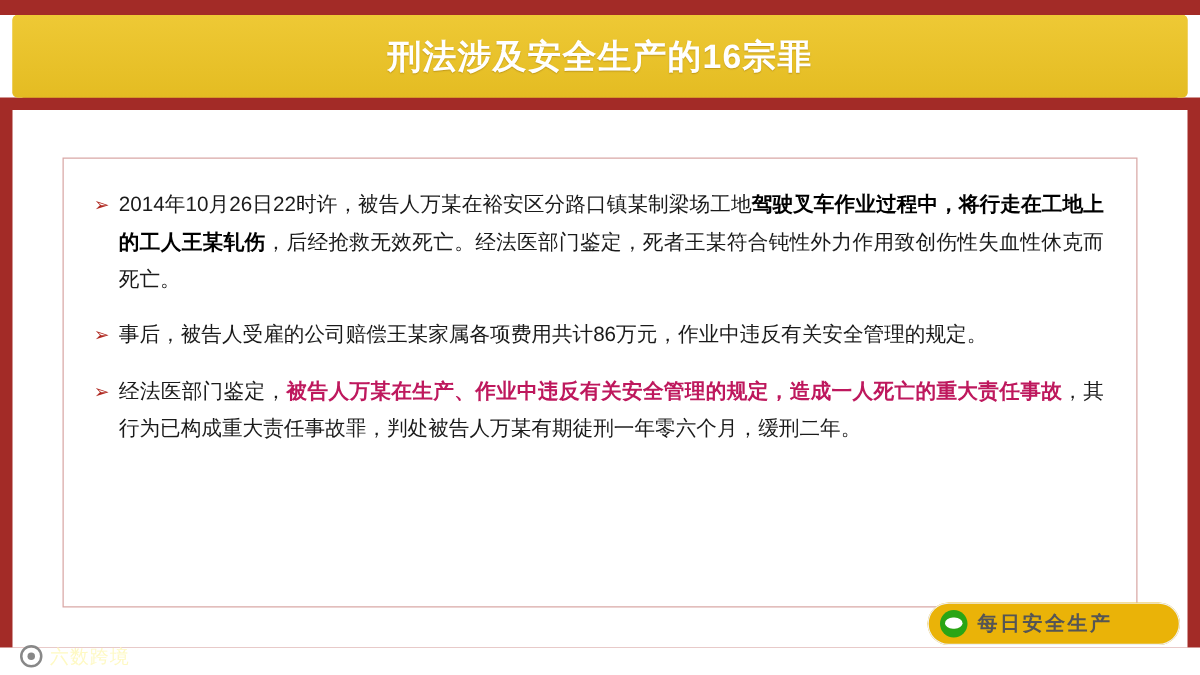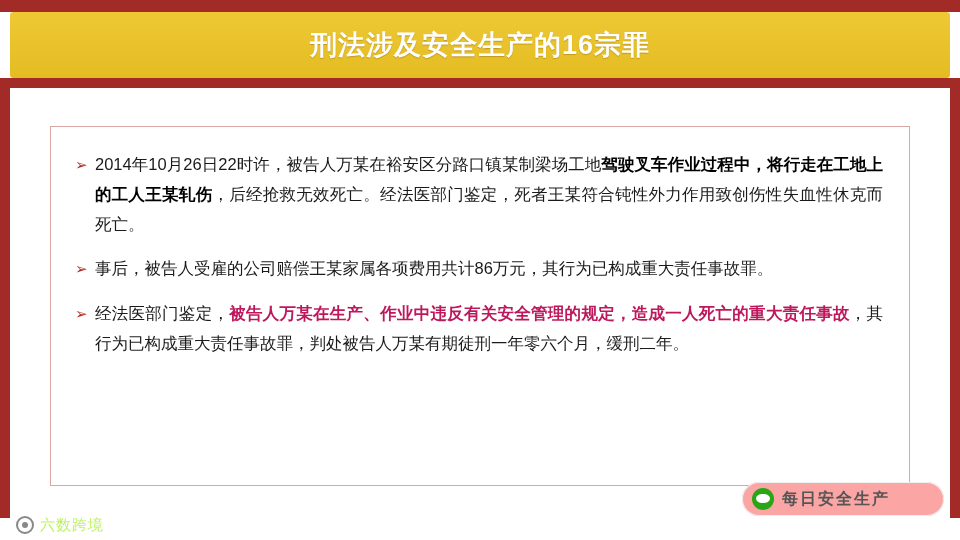--- a/index.html
+++ b/index.html
@@ -118,21 +118,21 @@
   .b { font-weight: bold; color: #000000; }
   .r { font-weight: bold; color: #be185d; }
 
   
   .wechat-badge {
     position: absolute;
     left: 742px;
     top: 482px;
     width: 202px;
     height: 34px;
-    background: #fca5a5;
+    background: #eab308;
     border-radius: 17px;
     display: flex;
     align-items: center;
     padding-left: 10px;
     box-shadow: 0 0 0 1px #f0f0f0 inset;
   }
   .wechat-icon {
     width: 22px; height: 22px;
     border-radius: 50%;
     background: #2aa515;
@@ -176,21 +176,21 @@
   .logo-mark::after {
     content: "";
     position: absolute;
     left: 4px; top: 4px;
     width: 6px; height: 6px;
     border-radius: 50%;
     background: #888888;
   }
   .logo-text {
     font-size: 15px;
-    color: #bef264;
+    color: #fef9c3;
     font-family: Liberation Serif, serif;
     letter-spacing: 1px;
   }
 </style>
 </head>
 <body>
 
 <div class="slide">
 
   <div class="inner-white"></div>
@@ -208,21 +208,21 @@
     <div class="bullet-row">
       <div class="bullet-marker">➢</div>
       <div class="para">
         <span>2014年10月26日22时许，被告人万某在裕安区分路口镇某制梁场工地</span><span class="b">驾驶叉车作业过程中，将行走在工地上的工人王某轧伤</span><span>，后经抢救无效死亡。经法医部门鉴定，死者王某符合钝性外力作用致创伤性失血性休克而死亡。</span>
       </div>
     </div>
 
     <div class="bullet-row">
       <div class="bullet-marker">➢</div>
       <div class="para">
-        <span>事后，被告人受雇的公司赔偿王某家属各项费用共计86万元，其行为已构成重大责任事故罪。</span>
+        <span>事后，被告人受雇的公司赔偿王某家属各项费用共计86万元，作业中违反有关安全管理的规定。</span>
       </div>
     </div>
 
     <div class="bullet-row">
       <div class="bullet-marker">➢</div>
       <div class="para">
         <span>经法医部门鉴定，</span><span class="r">被告人万某在生产、作业中违反有关安全管理的规定，造成一人死亡的重大责任事故</span><span>，其行为已构成重大责任事故罪，判处被告人万某有期徒刑一年零六个月，缓刑二年。</span>
       </div>
     </div>
 

